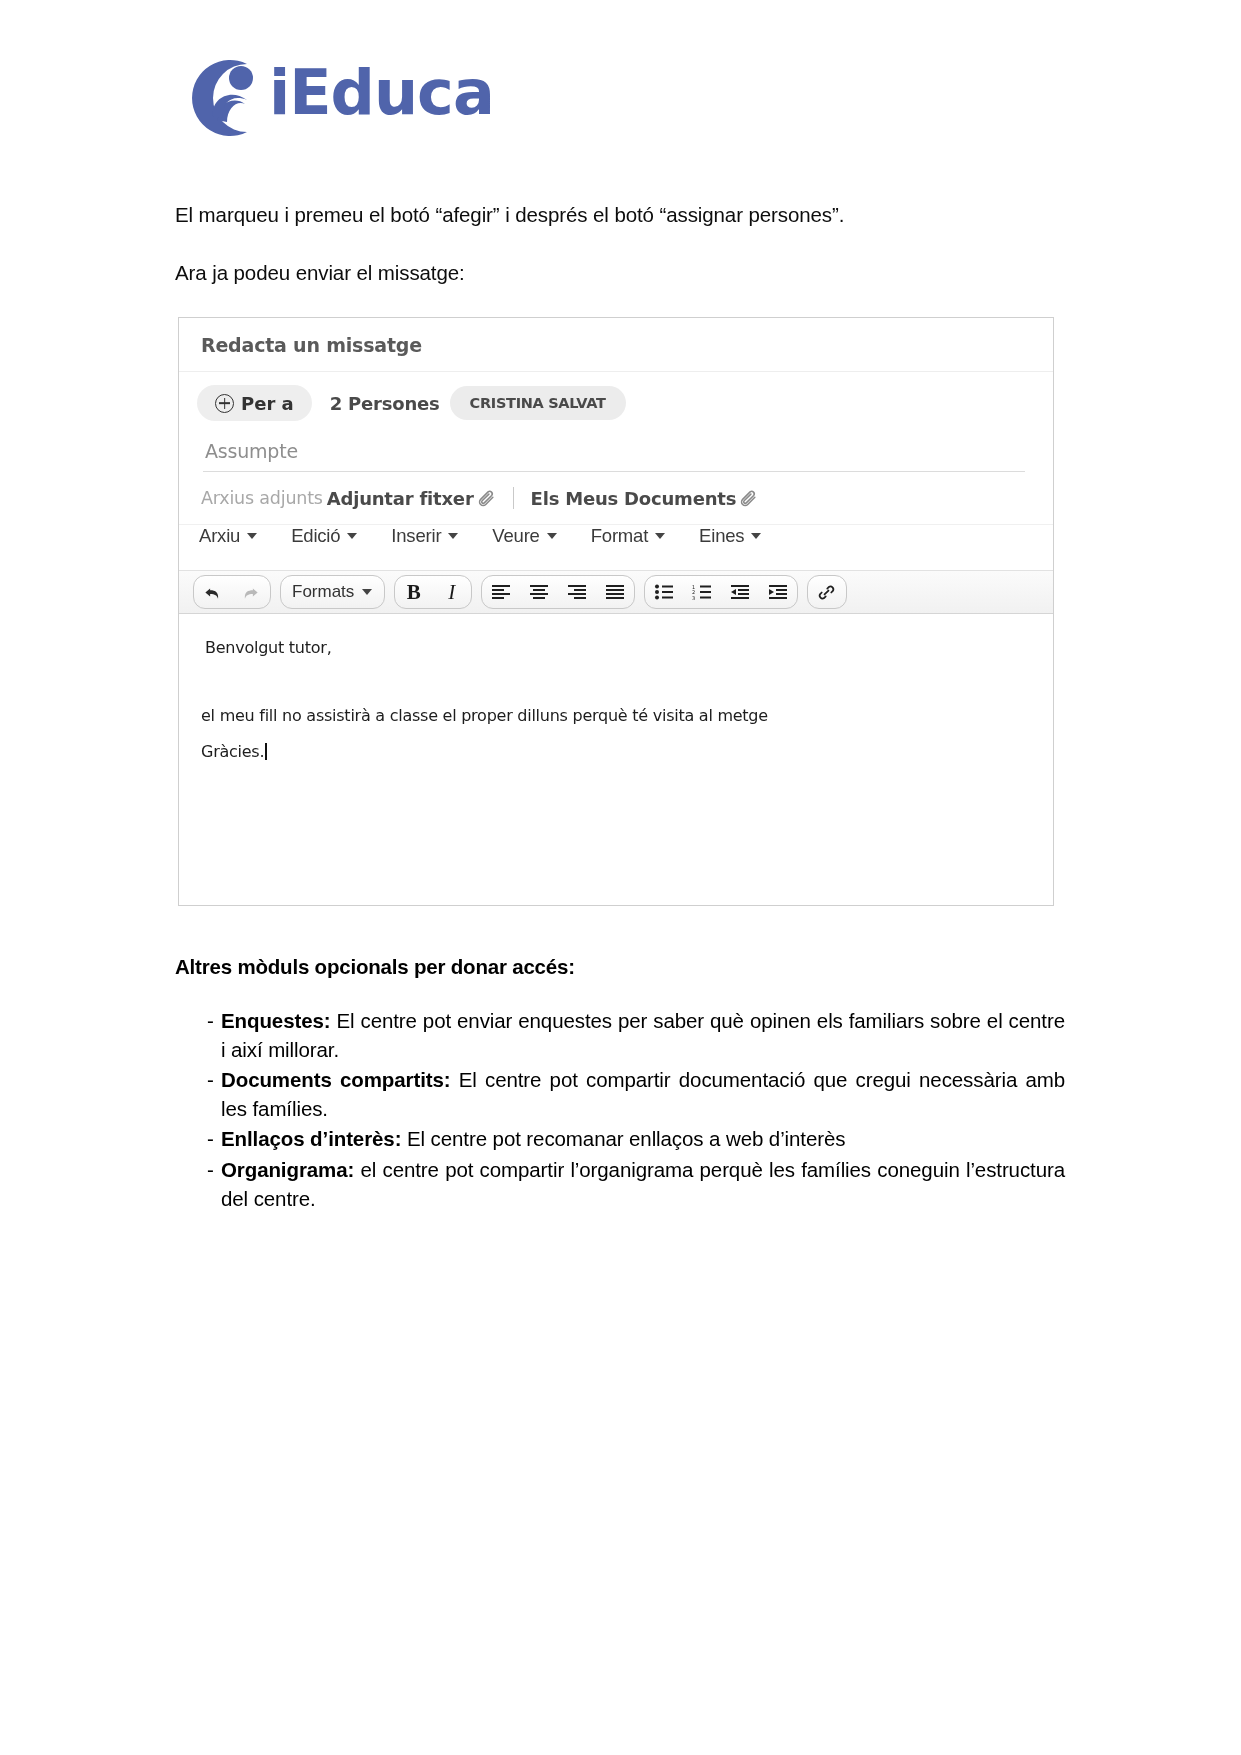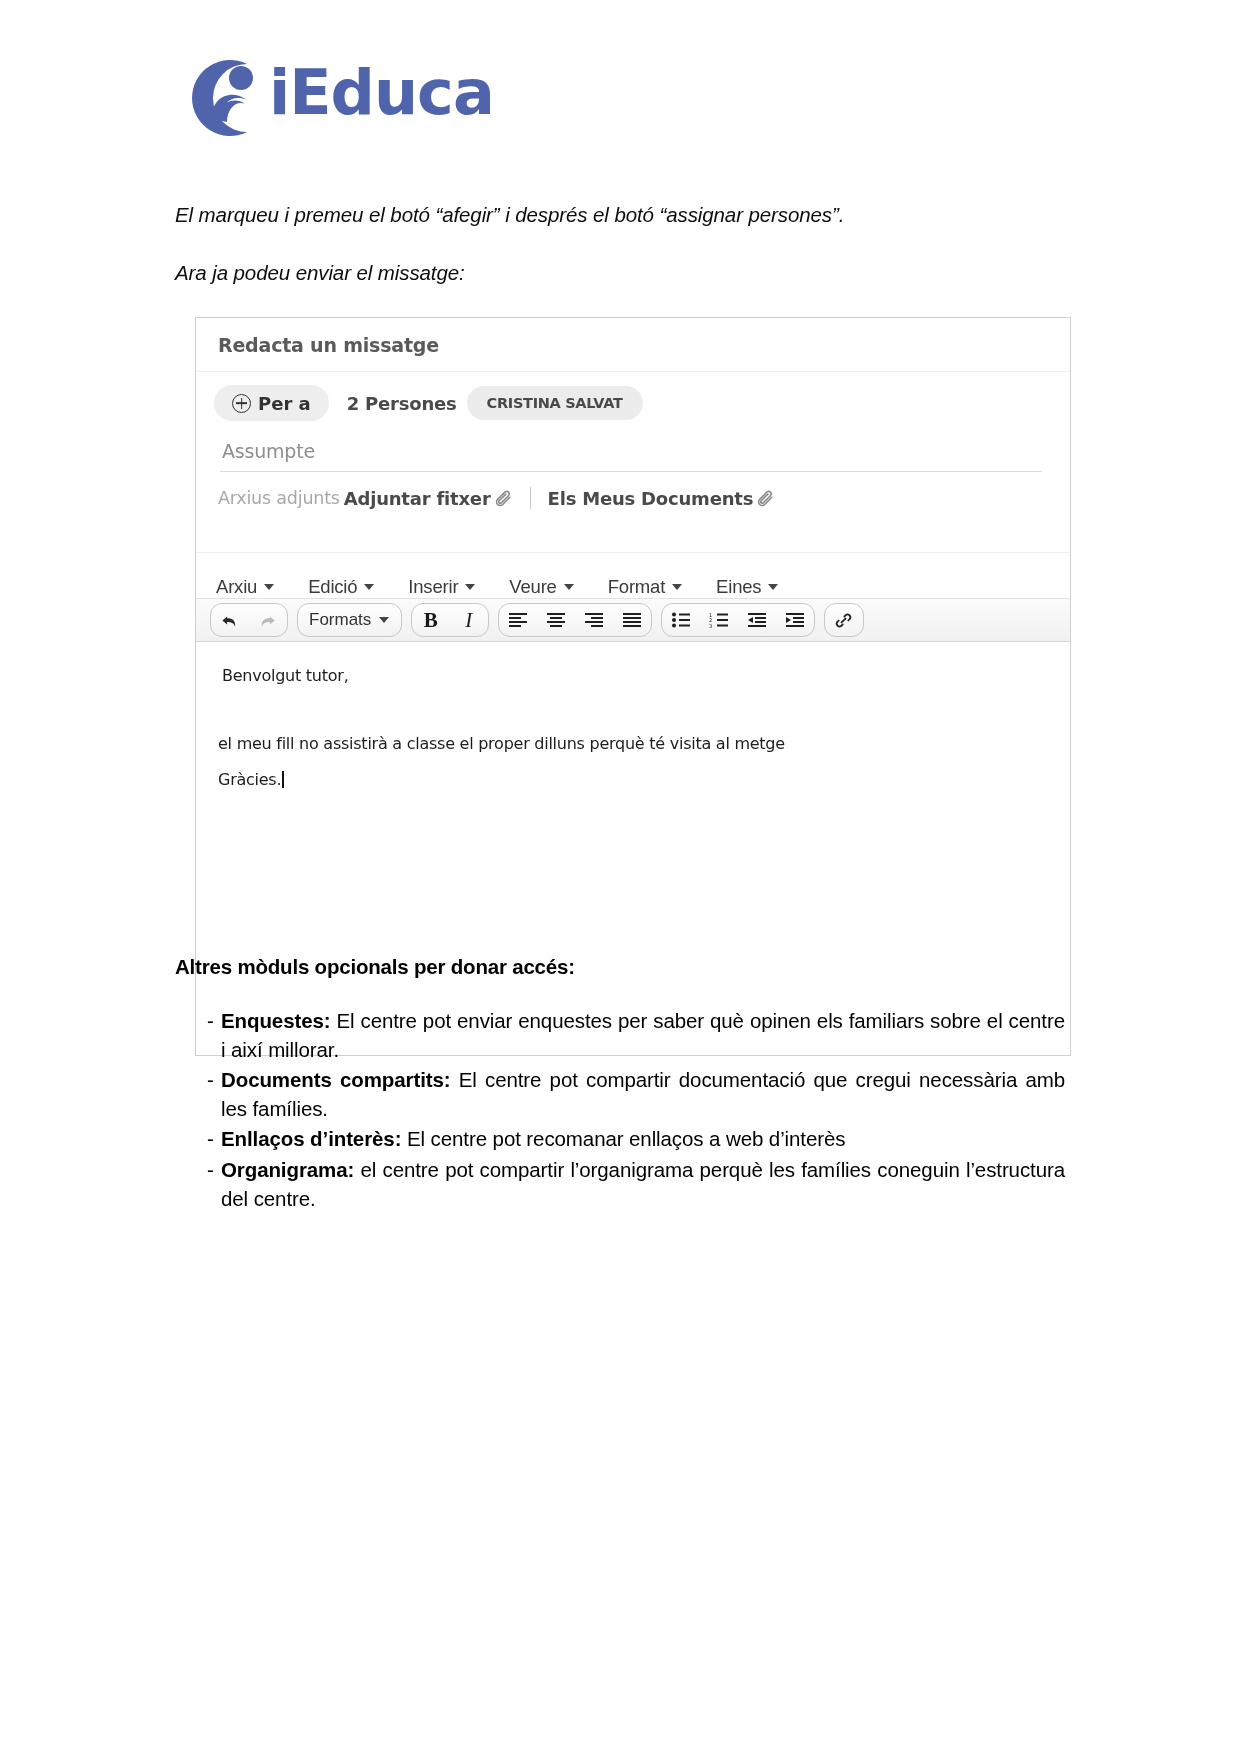--- a/index.html
+++ b/index.html
@@ -50,32 +50,31 @@
     margin-top: 6px;
   }
 
   
   .para {
     position: absolute;
     font-size: 20.5px;
     line-height: 1.45;
     color: #0d0d0d;
     letter-spacing: -0.1px;
-    font-style: italic;
   }
   #para-1 { left: 175px; top: 200px; }
   #para-2 { left: 175px; top: 258px; }
 
   
   .composer {
     position: absolute;
-    left: 195px;
+    left: 178px;
     top: 317px;
     width: 876px;
-    height: 739px;
+    height: 589px;
     background: #ffffff;
     border: 1px solid #cfcfcf;
     box-sizing: border-box;
     overflow: hidden;
   }
   .composer-header {
     height: 54px;
     border-bottom: 1px solid #eeeeee;
     display: flex;
     align-items: center;
@@ -208,27 +207,26 @@
   .attach-sep {
     width: 1px;
     height: 22px;
     background: #c9c9c9;
     margin: 0 17px;
   }
 
   
   .menubar {
     display: flex;
-    align-items: flex-end;
+    align-items: flex-start;
     height: 46px;
     padding-left: 20px;
     box-sizing: border-box;
     background: #ffffff;
     border-top: 1px solid #f0f0f0;
-    margin-top: 28px;
   }
   .menu-item {
     display: flex;
     align-items: center;
     gap: 7px;
     font-family: "Liberation Sans", sans-serif;
     font-size: 18.5px;
     color: #3b3b3b;
     margin-right: 34px;
     letter-spacing: -0.2px;

